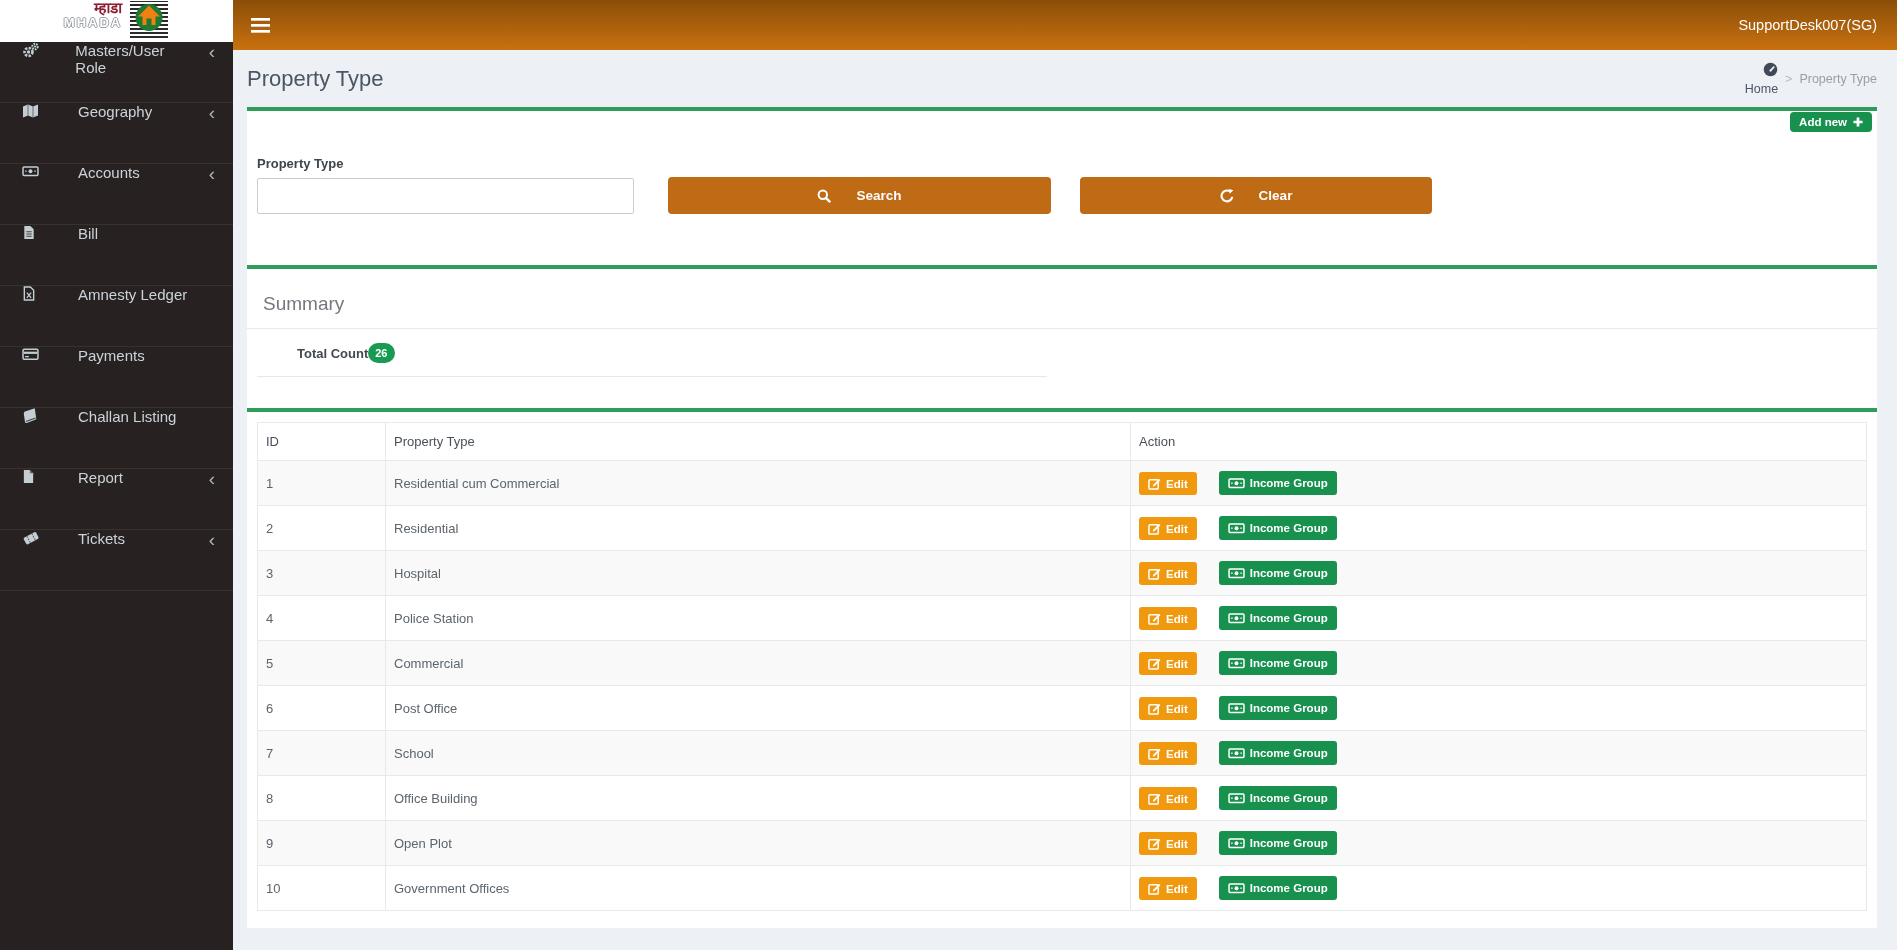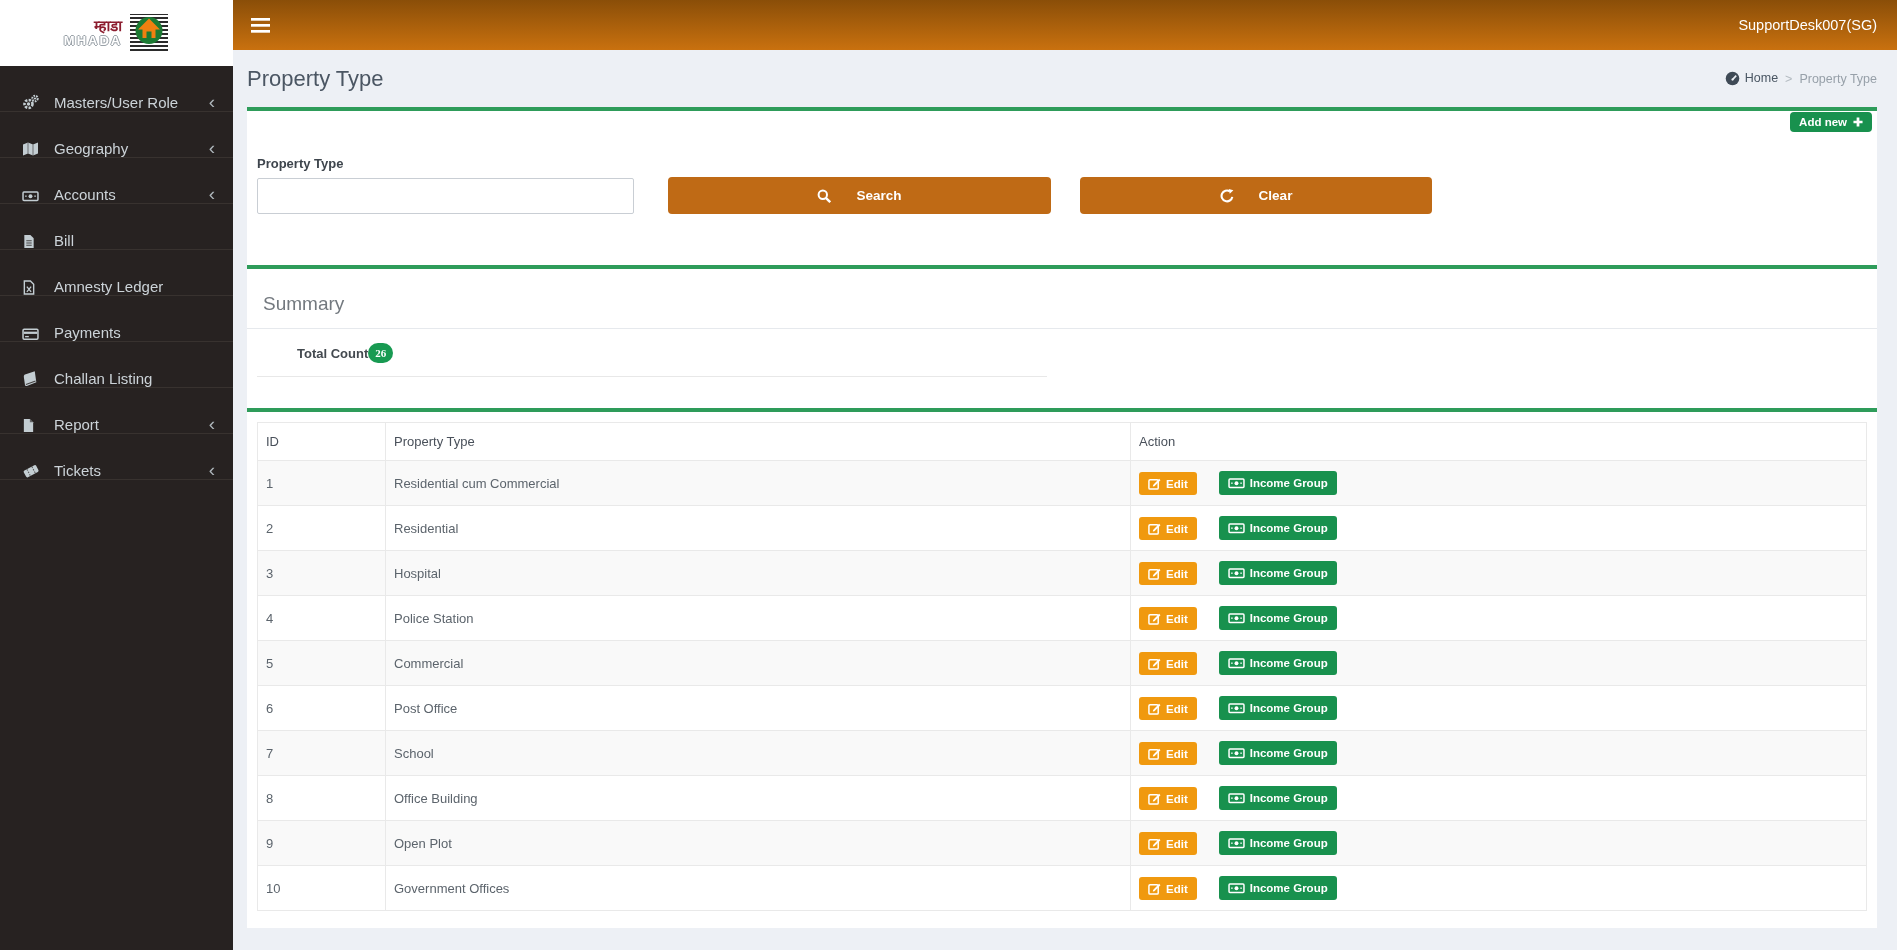--- a/index.html
+++ b/index.html
@@ -7,44 +7,44 @@
     --accent-green:#2e9c5a; --btn-green:#18914e; --btn-orange:#bf6a15;
     --btn-amber:#f0990f; --badge-green:#189a52; --sidebar-bg:#272221;
     --content-bg:#edf0f5;
   }
   *{margin:0;padding:0;box-sizing:border-box;}
   html,body{width:1897px;height:950px;overflow:hidden;}
   body{font-family:"Liberation Sans","DejaVu Sans",sans-serif;background:var(--content-bg);position:relative;}
 
   
   .sidebar{position:absolute;left:0;top:0;width:233px;height:950px;background:var(--sidebar-bg);z-index:5;}
-  .logo-box{height:66px;background:#fff;display:flex;align-items:center;justify-content:center;gap:7px;}
+  .logo-box{height:42px;background:#fff;display:flex;align-items:flex-start;justify-content:center;gap:7px;}
   .logo-txt{text-align:right;line-height:1.05;}
   .logo-dev{color:#8c1d2f;font-weight:bold;font-size:15px;display:block;}
   .logo-lat{color:#fff;font-size:13px;font-weight:bold;letter-spacing:2px;display:block;
             text-shadow:-1px 0 #99a1a8,1px 0 #99a1a8,0 -1px #99a1a8,0 1px #99a1a8;}
-  .nav-item{height:46px;display:flex;align-items:flex-end;padding:0 18px 0 22px;border-bottom:1px solid #38322f;
-            color:#ccd3d8;font-size:15px;cursor:pointer;}
+  .nav-item{height:61px;display:flex;align-items:flex-start;padding:0 18px 0 22px;border-bottom:1px solid #38322f;
+            color:#ccd3d8;font-size:15px;cursor:pointer;gap:24px;}
   .nav-item .icon{width:22px;margin-right:10px;display:flex;align-items:center;color:#c3cdd2;}
   .nav-item .chev{margin-left:auto;color:#aeb6bb;font-size:19px;line-height:1;}
 
   
   .header{position:absolute;left:233px;right:0;top:0;height:50px;
           background:linear-gradient(180deg,var(--hdr-top),var(--hdr-bottom));
           display:flex;align-items:center;padding:0 20px 0 18px;z-index:4;}
   .burger{display:flex;cursor:pointer;}
   .username{margin-left:auto;color:#fff;font-size:14.5px;cursor:pointer;}
 
   
   .main{position:absolute;left:233px;top:50px;right:0;bottom:0;background:var(--content-bg);
         padding:0 20px 0 14px;overflow:hidden;}
   .title-bar{height:57px;display:flex;align-items:center;justify-content:space-between;}
   .page-title{font-size:22px;font-weight:400;color:#4b5663;}
   .breadcrumb{display:flex;align-items:center;gap:7px;font-size:12.5px;color:#55606d;}
-  .breadcrumb .bc-home{display:flex;align-items:flex-start;gap:5px;cursor:pointer;color:#4a5663;}
+  .breadcrumb .bc-home{display:flex;align-items:flex-end;gap:5px;cursor:pointer;color:#4a5663;flex-direction:column;}
   .breadcrumb .sep{color:#b3bac0;}
   .breadcrumb .current{color:#97a0a9;}
 
   .panel{background:#fff;border-top:4px solid var(--accent-green);}
 
   
   .panel-form{padding:1px 5px 51px 10px;}
   .addnew-row{display:flex;justify-content:flex-end;}
   .btn-add{background:var(--btn-green);color:#fff;border:none;border-radius:4px;font-size:11.5px;font-weight:bold;
            padding:4px 9px;display:inline-flex;align-items:center;gap:6px;cursor:pointer;
@@ -62,21 +62,21 @@
 
   
   .panel-summary{padding:12px 0 31px 0;}
   .summary-heading{font-size:19px;font-weight:400;color:#73797f;margin:12px 16px 0 16px;}
   .title-divider{border-bottom:1px solid #e6e9ed;margin-top:13px;}
   .summary-table{width:790px;margin-left:10px;}
   .summary-row{display:flex;justify-content:flex-start;align-items:center;
                padding:14px 45px 13px 40px;border-bottom:1px solid #e8e8e8;}
   .summary-label{font-size:13px;font-weight:bold;color:#43494f;}
   .count-badge{background:var(--badge-green);color:#fff;font-size:11px;font-weight:bold;
-               padding:4px 7px;border-radius:10px;min-width:13px;text-align:center;display:inline-block;font-family:Liberation Serif, serif;}
+               padding:4px 7px;border-radius:10px;min-width:13px;text-align:center;display:inline-block;}
 
   
   .panel-table{padding:10px 10px 0 10px;height:520px;}
   table.listing{width:100%;border-collapse:collapse;font-size:13px;color:#5c646c;}
   table.listing th,table.listing td{border:1px solid #e9e9e9;text-align:left;padding:11px 8px;}
   table.listing th{font-weight:normal;color:#49505a;background:#fff;}
   table.listing col.c-id{width:128px;}
   table.listing col.c-type{width:745px;}
   table.listing tbody tr:nth-child(odd){background:#f9f9f9;}
   table.listing td.cell-action{padding:10px 8px;text-decoration:underline;}

